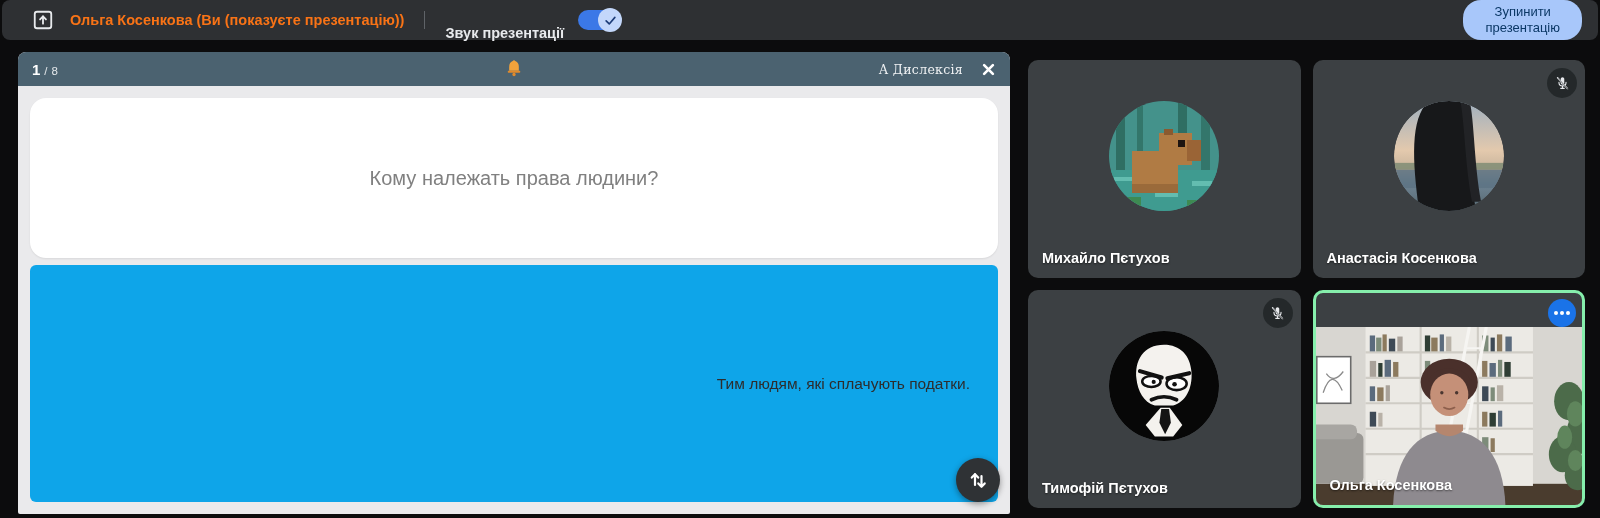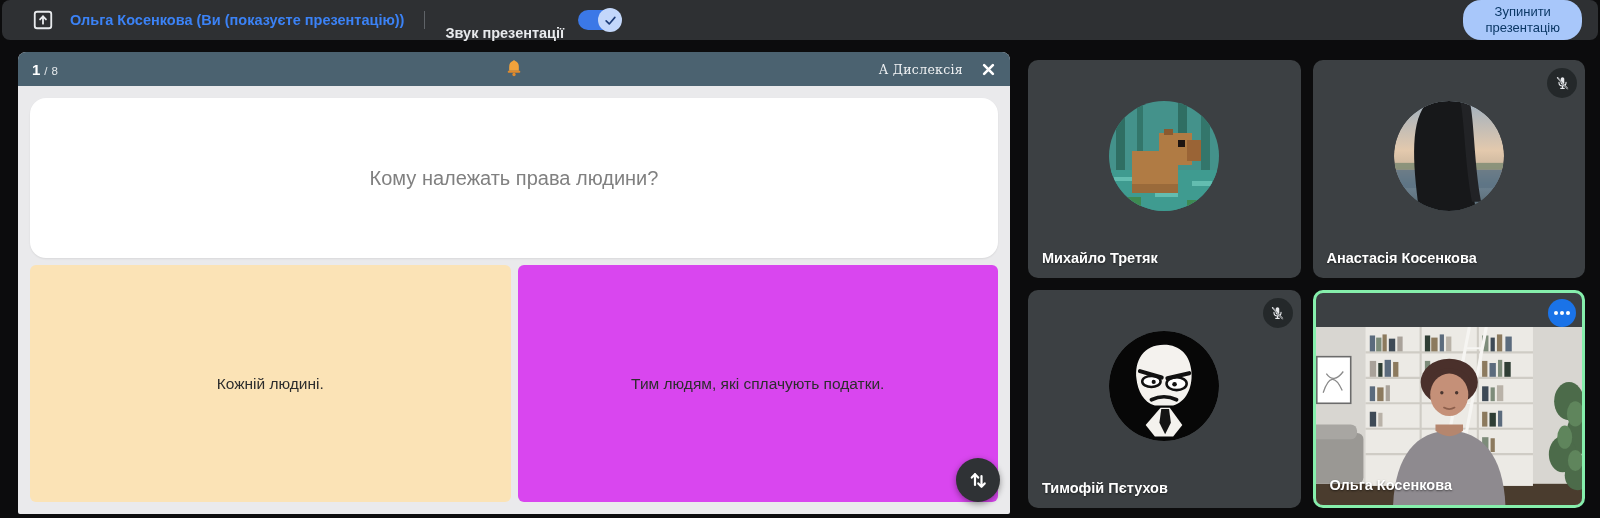--- a/index.html
+++ b/index.html
@@ -6,21 +6,21 @@
   html,body { width:1600px; height:518px; overflow:hidden; }
   body { background:#0c0c0d; font-family:"Liberation Sans", sans-serif; position:relative; }
 
   
   .topbar {
     position:absolute; left:2px; top:0; right:2px; height:40px;
     background:#2e3033; border-radius:8px;
     display:flex; align-items:center; padding:0 16px 0 30px; color:#e8eaed;
   }
   .present-icon { width:22px; height:22px; margin-right:16px; flex:0 0 auto; }
-  .presenter-label { font-size:14.5px; font-weight:bold; color:#3b82f6; white-space:nowrap; }
+  .presenter-label { font-size:14.5px; font-weight:bold; color:#f97316; white-space:nowrap; }
   .topbar-divider { width:1px; height:18px; background:#5f6368; margin:0 20px; }
   .sound-label { font-size:14.5px; font-weight:bold; color:#e8eaed; margin-right:14px;margin-top:26px; }
   .toggle { position:relative; width:42px; height:20px; border-radius:10px; background:#3b78e7; cursor:pointer; flex:0 0 auto; }
   .toggle-thumb {
     position:absolute; right:-2px; top:-2px; width:24px; height:24px; border-radius:50%;
     background:#c3d7fb; display:flex; align-items:center; justify-content:center;
   }
   .stop-btn {
     margin-left:auto; background:#a8c7fa; color:#0b3866; border:none; cursor:pointer;
     border-radius:18px; padding:4px 22px; font-size:13px; font-weight:normal;
@@ -142,24 +142,21 @@
         </svg>
       </span>
     </span>
   </div>
 
   <div class="slide-body">
     <div class="question-card">
       <span class="question-text">Кому належать права людини?</span>
     </div>
     <div class="answers-row">
-      <div class="answer-box" style="background: rgb(251, 227, 182);">
-        <span class="answer-text">Кожній людині.</span>
-      </div>
-      <div class="answer-box" style="background: #d946ef;">
+      <div class="answer-box" style="background: #0ea5e9; justify-content: flex-end;">
         <span class="answer-text">Тим людям, які сплачують податки.</span>
       </div>
     </div>
     <button class="scroll-btn">
       <svg viewBox="0 0 24 24" width="24" height="24">
         <path d="M9 17 L9 7 M9 6.2 L5.8 9.6 M9 6.2 L12.2 9.6" stroke="#ffffff" stroke-width="2.2" fill="none" stroke-linecap="round" stroke-linejoin="round"></path>
         <path d="M15.5 8 L15.5 18 M15.5 18.8 L12.3 15.4 M15.5 18.8 L18.7 15.4" stroke="#ffffff" stroke-width="2.2" fill="none" stroke-linecap="round" stroke-linejoin="round"></path>
       </svg>
     </button>
   </div>
@@ -182,21 +179,21 @@
         <rect x="4" y="42" width="10" height="6" fill="#3e8a52"></rect>
         <rect x="34" y="43" width="12" height="5" fill="#3e8a52"></rect>
         <rect x="10" y="22" width="20" height="18" fill="#b07b44"></rect>
         <rect x="22" y="14" width="14" height="14" fill="#b07b44"></rect>
         <rect x="24" y="12" width="4" height="3" fill="#8a5a30"></rect>
         <rect x="34" y="17" width="6" height="9" fill="#9a6436"></rect>
         <rect x="30" y="17" width="3" height="3" fill="#1e1410"></rect>
         <rect x="10" y="36" width="20" height="4" fill="#9a6a3a"></rect>
       </svg>
     </span>
-    <span class="tile-name">Михайло Третяк</span>
+    <span class="tile-name">Михайло Пєтухов</span>
   </div>
 
   <div class="tile">
     <span class="badge">
       <svg viewBox="0 0 24 24" width="17" height="17">
         <path d="M12 3 C10.6 3 9.5 4.1 9.5 5.5 L9.5 11 C9.5 12.4 10.6 13.5 12 13.5 C13.4 13.5 14.5 12.4 14.5 11 L14.5 5.5 C14.5 4.1 13.4 3 12 3 Z" fill="#e8eaed"></path>
         <path d="M7 10.5 C7 13.3 9.2 15.5 12 15.5 C14.8 15.5 17 13.3 17 10.5" stroke="#e8eaed" stroke-width="1.6" fill="none" stroke-linecap="round"></path>
         <path d="M12 15.5 L12 18.5 M9.5 18.8 L14.5 18.8" stroke="#e8eaed" stroke-width="1.6" stroke-linecap="round"></path>
         <path d="M5 4 L19 19" stroke="#e8eaed" stroke-width="2" stroke-linecap="round"></path>
         <path d="M6.2 5.2 L20.2 20.2" stroke="#3c4043" stroke-width="1" stroke-linecap="round"></path>

